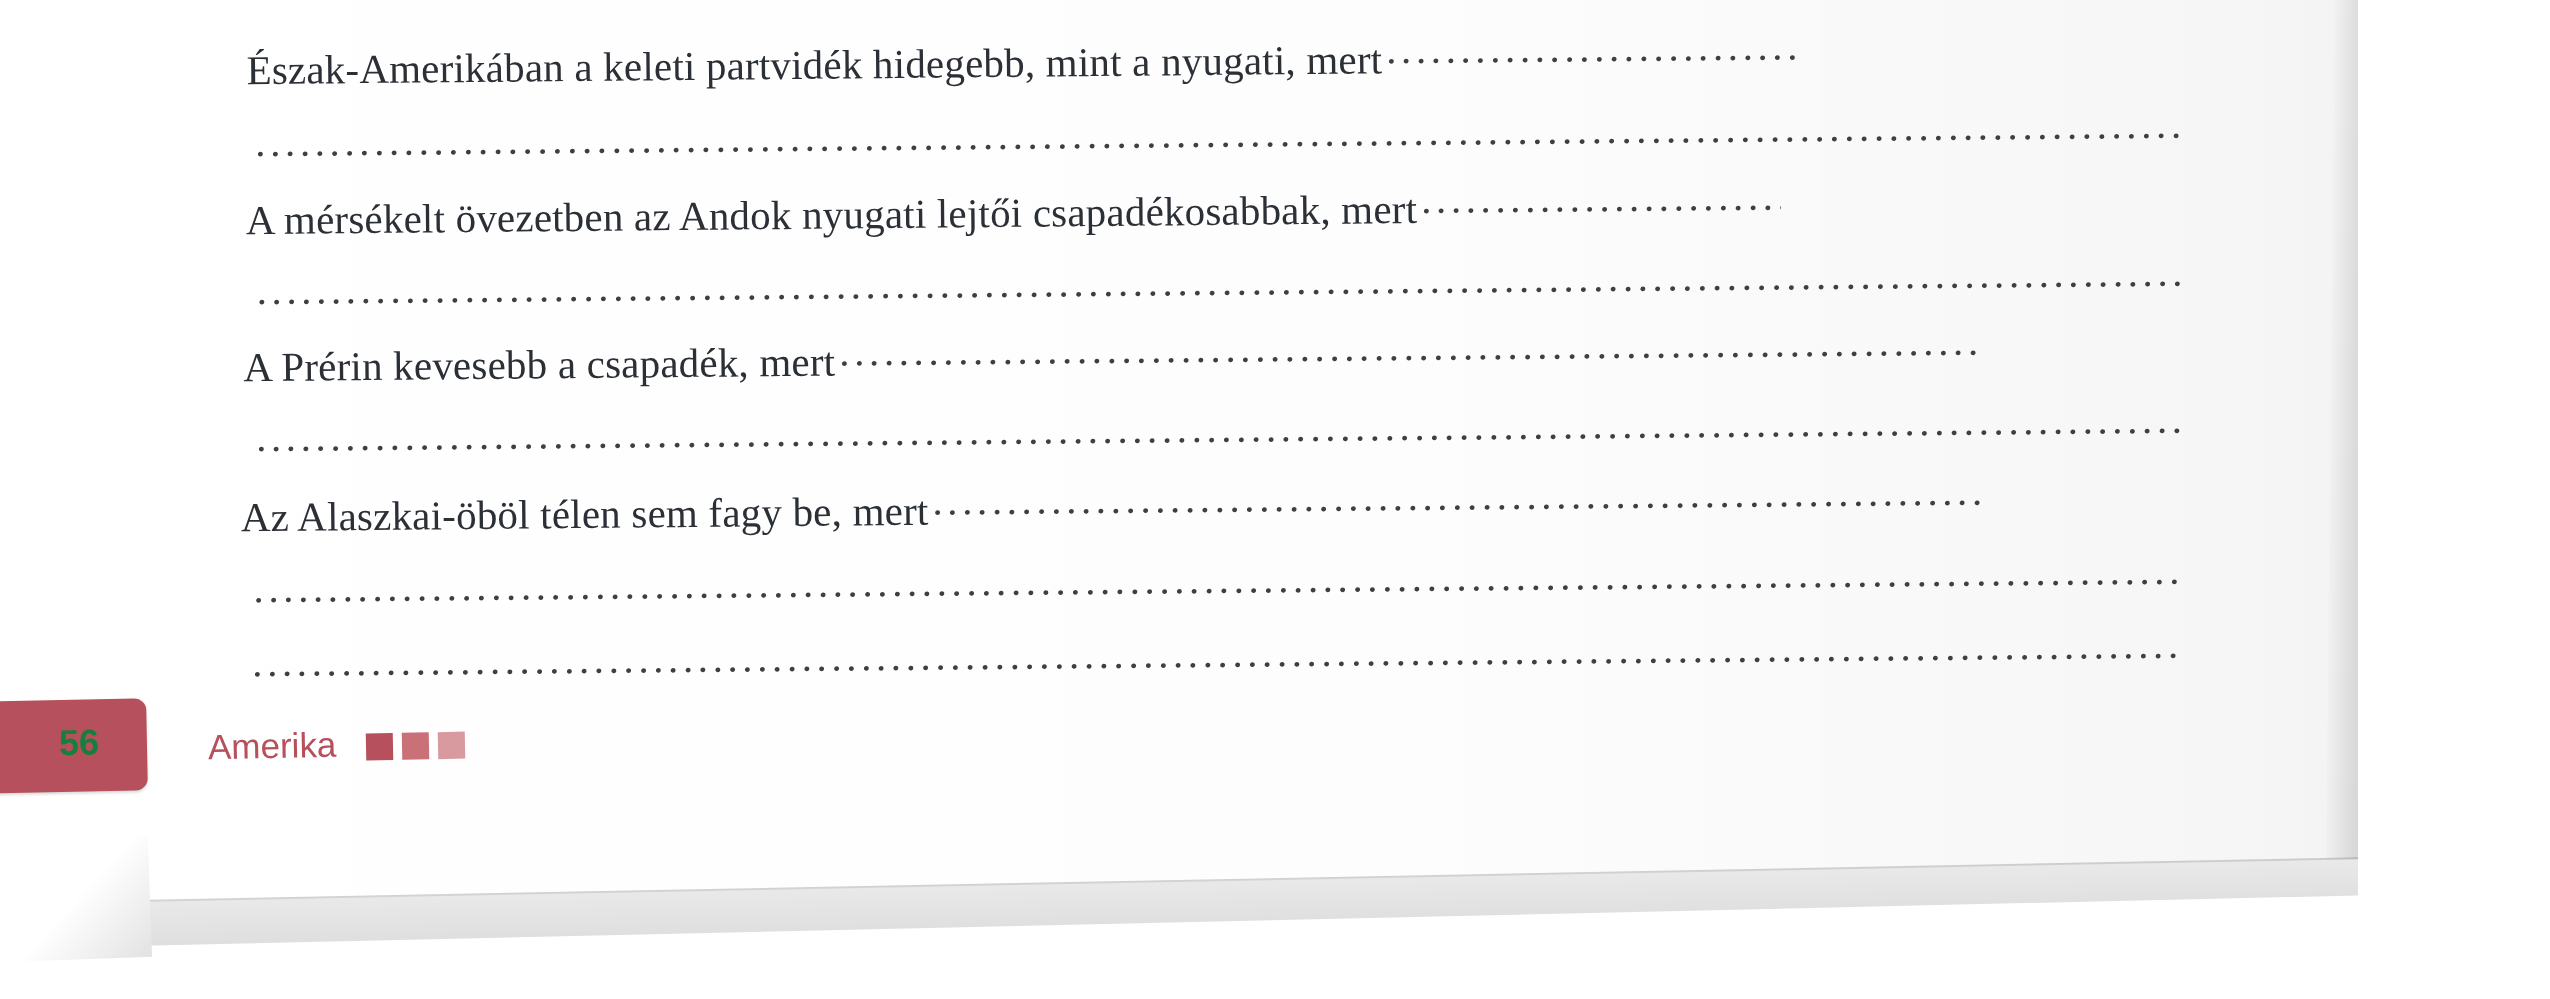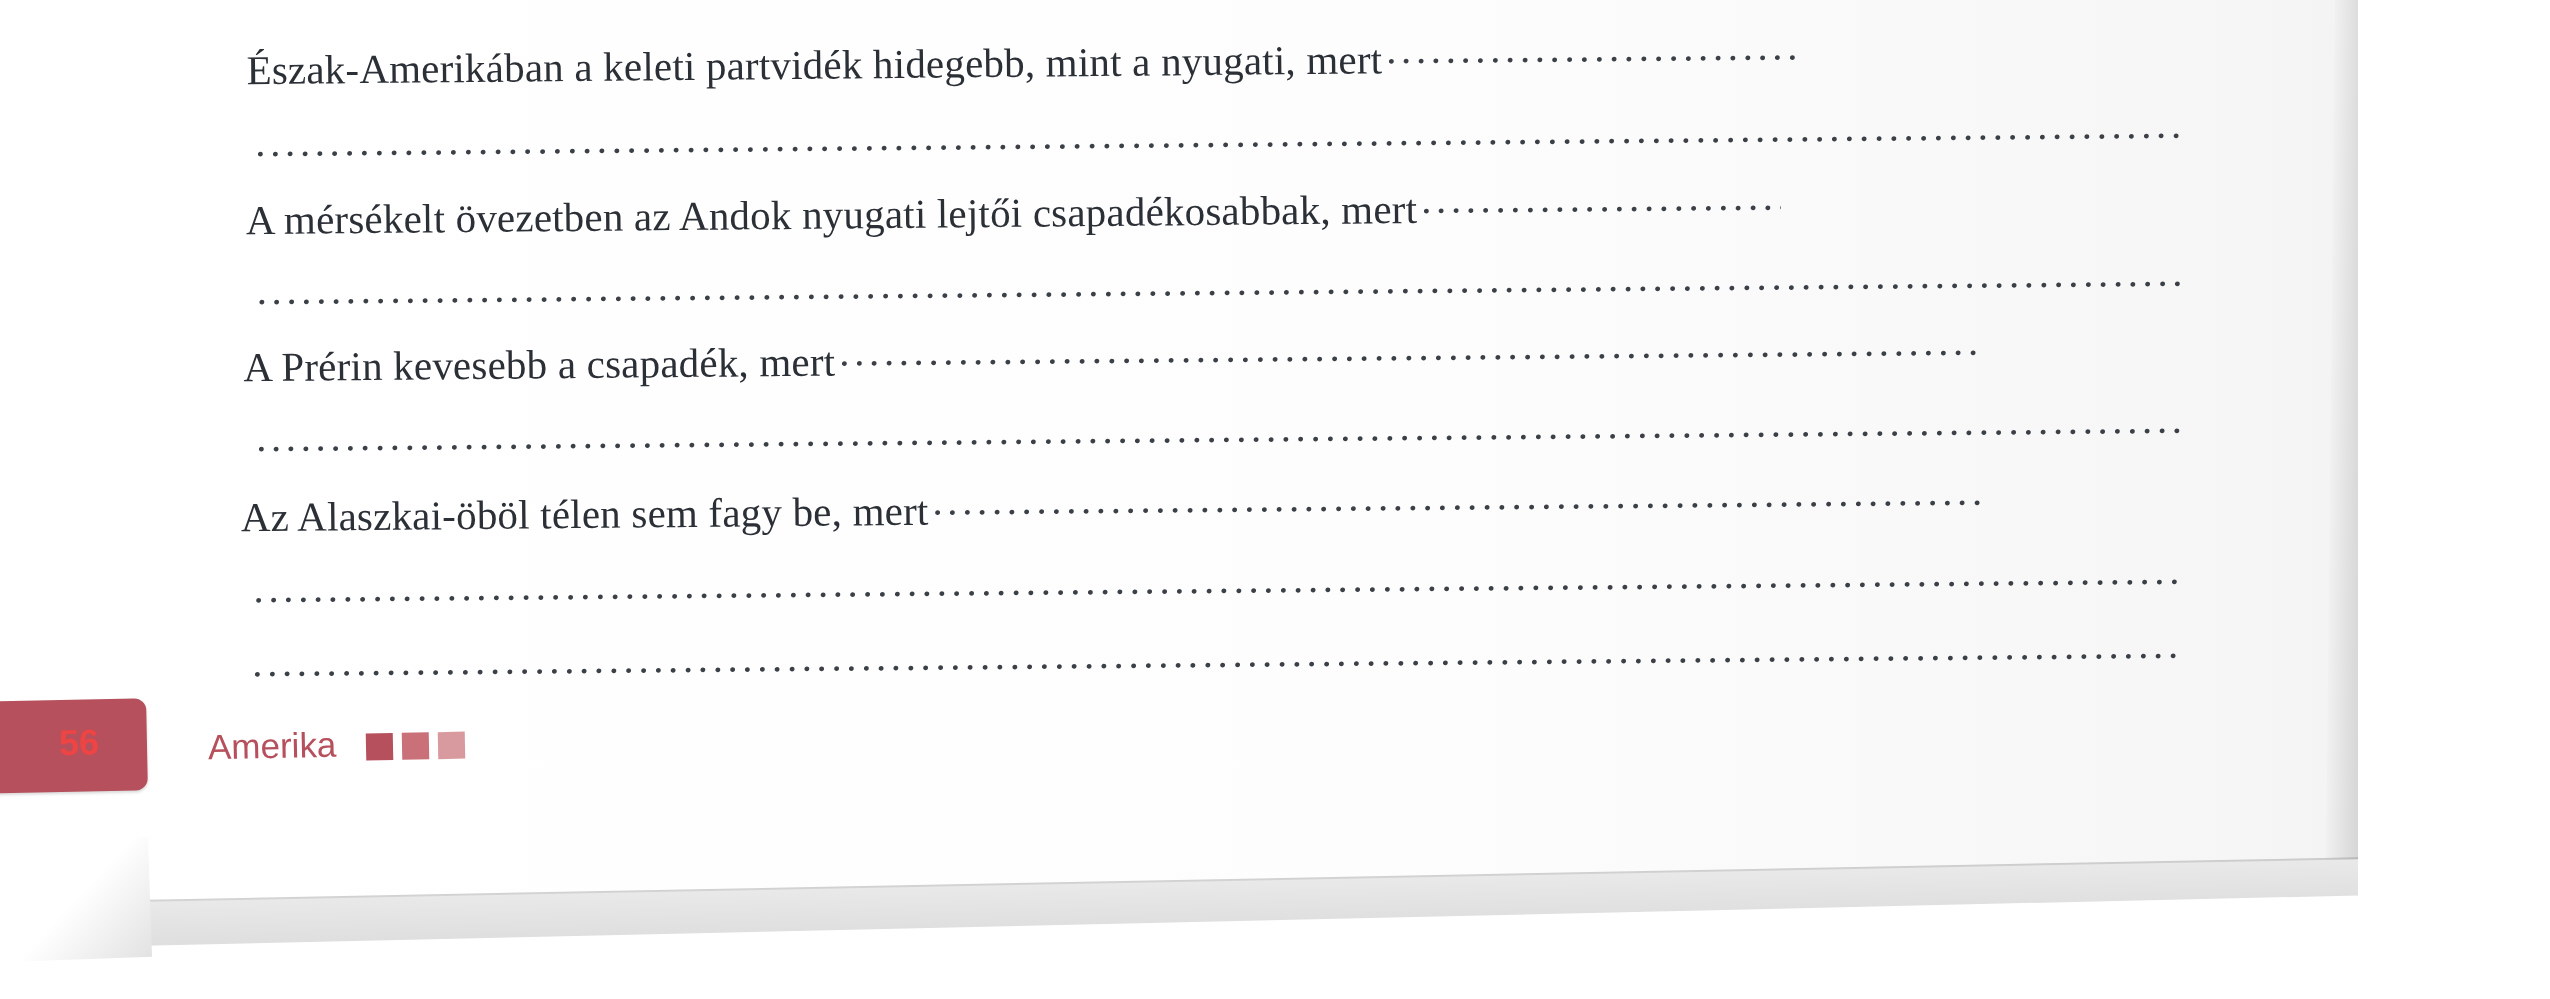--- a/index.html
+++ b/index.html
@@ -150,21 +150,21 @@
     border-radius: 12px;
     box-shadow: 0 2px 3px rgba(0,0,0,0.15);
     transform: rotate(-0.6deg);
   }
   .page-number {
     position: absolute;
     left: 56px;
     top: 712px;
     font-family: "Liberation Sans", sans-serif;
     font-size: 36px;
-    color: #ef4444;
+    color: #15803d;
     font-weight: 600;
     transform: rotate(-0.6deg);
   }
   .footer-label {
     position: absolute;
     left: 205px;
     top: 718px;
     font-family: "Liberation Sans", sans-serif;
     font-size: 35px;
     color: #b5505c;

